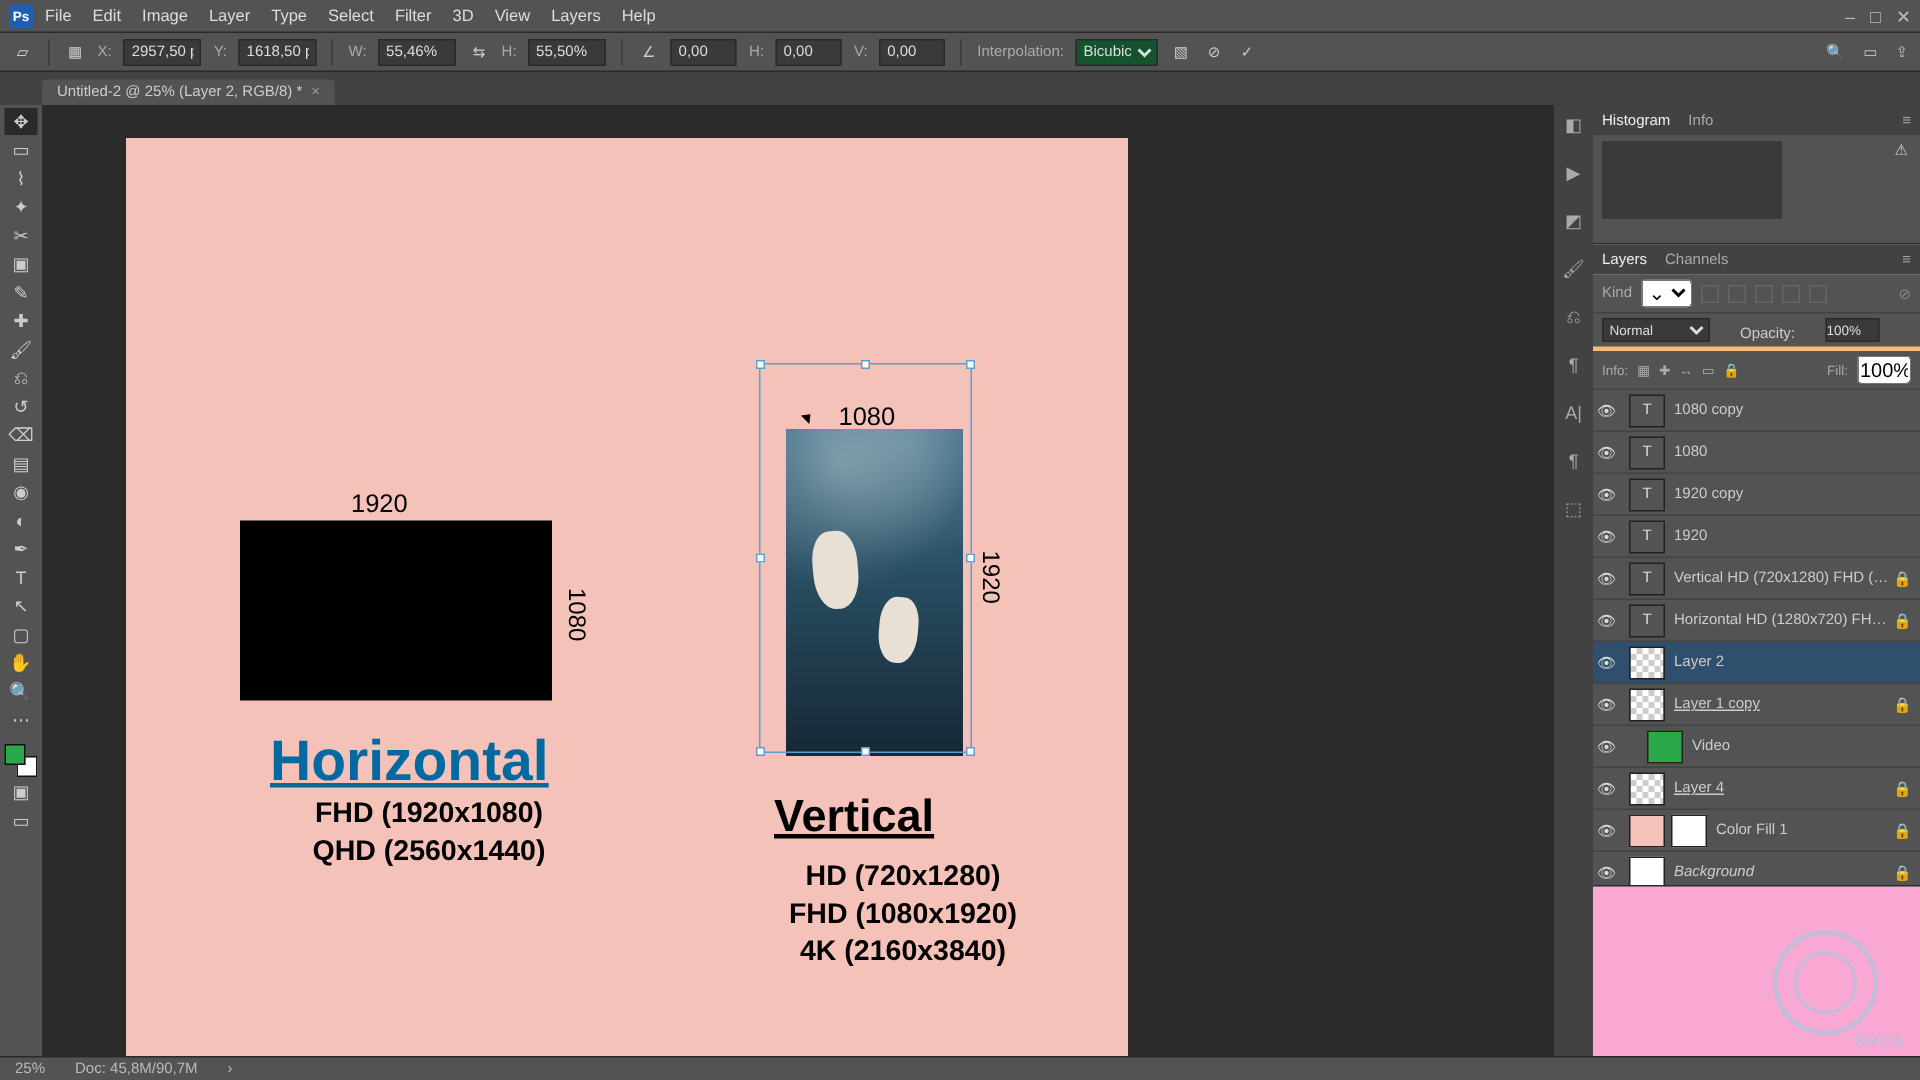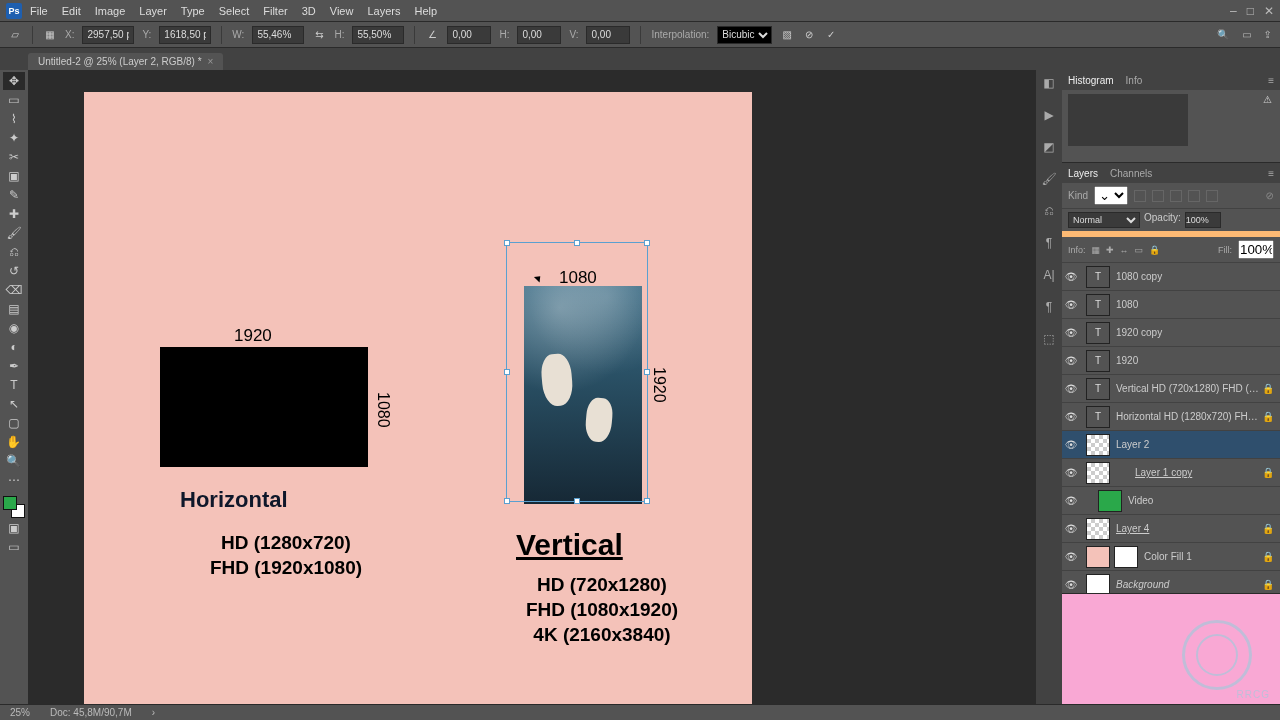--- a/index.html
+++ b/index.html
@@ -8,41 +8,41 @@
 #menubar{height:22px;background:#535353;color:#ddd;font-size:11px;display:flex;align-items:center;padding:0 6px;border-bottom:1px solid #2a2a2a}
 #menubar .appicon{width:16px;height:16px;background:#1e5fb0;border-radius:2px;margin-right:8px;display:flex;align-items:center;justify-content:center;color:#fff;font-size:9px;font-weight:bold}
 #menubar .menuitem{margin-right:14px;cursor:default}
 #menubar .wincontrols{margin-left:auto;display:flex;gap:10px;color:#bbb;font-size:12px}
 
 #optbar{height:26px;background:#535353;border-bottom:1px solid #2a2a2a;color:#ccc;font-size:10px;display:flex;align-items:center;padding:0 8px;gap:8px}
 #optbar .fld{background:#3a3a3a;border:1px solid #2a2a2a;color:#ddd;height:18px;padding:0 4px;font-size:10px;width:52px}
 #optbar .lbl{color:#aaa}
 #optbar .sep{width:1px;height:18px;background:#3a3a3a;margin:0 2px}
 #optbar .icon{width:14px;height:14px;display:inline-flex;align-items:center;justify-content:center;color:#ccc}
-#optbar select{background:#000000;border:1px solid #2a2a2a;color:#ddd;height:18px;font-size:10px}
+#optbar select{background:#14532d;border:1px solid #2a2a2a;color:#ddd;height:18px;font-size:10px}
 #optbar .right{margin-left:auto;display:flex;gap:12px;color:#bbb}
 
 #tabstrip{height:22px;background:#424242;display:flex;align-items:flex-end;font-size:10px;color:#ccc;padding-left:28px}
 #tabstrip .tab{background:#535353;padding:3px 10px;border-top-left-radius:3px;border-top-right-radius:3px;margin-right:2px;display:flex;align-items:center;gap:6px}
 #tabstrip .tab .close{color:#999}
 
 #workarea{position:absolute;top:70px;left:0;right:0;bottom:16px;display:flex}
 #toolbar{width:28px;background:#535353;display:flex;flex-direction:column;align-items:center;padding-top:2px;gap:1px}
 #toolbar .tool{width:22px;height:18px;display:flex;align-items:center;justify-content:center;color:#ccc;font-size:12px;cursor:pointer}
 #toolbar .tool.sel{background:#2a2a2a}
 #toolbar .swatch{margin-top:6px;position:relative;width:22px;height:22px}
 #toolbar .swatch .fg{position:absolute;left:0;top:0;width:14px;height:14px;background:#2aa84a;border:1px solid #111}
 #toolbar .swatch .bg{position:absolute;right:0;bottom:0;width:14px;height:14px;background:#fff;border:1px solid #111}
 #canvaswrap{flex:1;background:#2b2b2b;position:relative;overflow:hidden}
 #artboard{position:absolute;left:56px;top:22px;width:668px;height:620px;background:#f4c2b9}
 
 #artboard .hrect{position:absolute;left:76px;top:255px;width:208px;height:120px;background:#000}
 #artboard .hlabel1920{position:absolute;left:150px;top:234px;font-size:17px;font-weight:500;color:#000}
 #artboard .hlabel1080{position:absolute;left:290px;top:300px;font-size:16px;color:#000;writing-mode:vertical-rl}
-#artboard .htitle{position:absolute;left:96px;top:395px;font-size:22px;font-weight:800;color:#0f172a}
+#artboard .htitle{position:absolute;left:96px;top:395px;font-size:38px;font-weight:800;text-decoration:underline;color:#0369a1}
 #artboard .hlist{position:absolute;left:92px;top:438px;font-size:19px;font-weight:700;color:#000;text-align:center;width:220px;line-height:25px}
 #artboard .vrect{position:absolute;left:440px;top:194px;width:118px;height:218px;background:linear-gradient(180deg,#3b6b84 0%,#2a5166 40%,#162835 100%);overflow:hidden}
 #artboard .vrect .shape1{position:absolute;left:18px;top:68px;width:30px;height:52px;background:#e8e0d4;border-radius:40% 40% 45% 45%;transform:rotate(-5deg)}
 #artboard .vrect .shape2{position:absolute;left:62px;top:112px;width:26px;height:44px;background:#e8e0d4;border-radius:40% 40% 45% 45%;transform:rotate(5deg)}
 #artboard .vrect .water{position:absolute;inset:0;background:radial-gradient(circle at 30% 10%,rgba(255,255,255,.3),transparent 40%),radial-gradient(circle at 70% 5%,rgba(255,255,255,.2),transparent 35%)}
 #artboard .transformbox{position:absolute;left:422px;top:150px;width:142px;height:260px;border:1px solid #5aa0d0}
 #artboard .transformbox .h{position:absolute;width:6px;height:6px;background:#fff;border:1px solid #5aa0d0}
 #artboard .vlabel1080{position:absolute;left:475px;top:176px;font-size:17px;font-weight:500;color:#000}
 #artboard .vlabel1920{position:absolute;left:566px;top:275px;font-size:16px;color:#000;writing-mode:vertical-rl}
 #artboard .vtitle{position:absolute;left:432px;top:436px;font-size:30px;font-weight:800;text-decoration:underline;color:#000}
@@ -55,21 +55,21 @@
 
 #panels{width:218px;background:#f9a8d4;display:flex;flex-direction:column;color:#ccc;font-size:10px}
 .panel{border-bottom:1px solid #2a2a2a}
 .panel .tabs{height:20px;background:#424242;display:flex;align-items:center;padding:0 6px;gap:12px;color:#aaa}
 .panel .tabs .ptab.active{color:#eee}
 .panel .body{background:#535353}
 #histogram .body{height:72px;padding:4px 6px;position:relative}
 #histogram .histbox{width:120px;height:52px;border:1px solid #3a3a3a;background:#3a3a3a;position:relative;overflow:hidden}
 #histogram .warn{position:absolute;right:8px;top:4px;color:#ccc}
 #layers .body{padding:0}
-#layers .controls{display:flex;align-items:flex-start;gap:4px;padding:3px 6px;border-bottom:6px solid #fdba74}
+#layers .controls{display:flex;align-items:flex-end;gap:20px;padding:3px 6px;border-bottom:3px solid #fdba74}
 #layers .controls select,#layers .controls input{background:#3a3a3a;border:1px solid #2a2a2a;color:#ddd;height:16px;font-size:9px}
 #layers .filterrow{display:flex;align-items:center;gap:6px;padding:3px 6px;border-bottom:1px solid #424242;color:#aaa}
 #layers .filterrow .fi{width:12px;height:12px;border:1px solid #666}
 #layers .lockrow{display:flex;align-items:center;gap:6px;padding:3px 6px;border-bottom:1px solid #424242;color:#aaa;font-size:9px}
 #layerlist{max-height:330px;overflow-y:auto}
 .layer{display:flex;align-items:center;height:28px;border-bottom:1px solid #424242;padding-right:4px}
 .layer.sel{background:#2f4f6d}
 .layer .vis{width:18px;text-align:center;color:#ddd}
 .layer .thumb{width:24px;height:22px;background:#fff;border:1px solid #222;margin:0 6px;display:flex;align-items:center;justify-content:center;font-size:10px;color:#333;flex-shrink:0}
 .layer .thumb.t-text{background:#535353;color:#ddd}
@@ -78,21 +78,21 @@
 .layer .thumb.t-white{background:#fff}
 .layer .thumb.t-green{background:#2aa84a}
 .layer .name{flex:1;font-size:10px;white-space:nowrap;overflow:hidden;text-overflow:ellipsis}
 .layer .lock{width:14px;color:#bbb;font-size:10px}
 
 #statusbar{position:absolute;left:0;right:0;bottom:0;height:16px;background:#535353;color:#bbb;font-size:10px;display:flex;align-items:center;padding:0 10px;gap:20px;border-top:1px solid #2a2a2a}
 
 #watermark{position:absolute;right:10px;bottom:20px;width:120px;height:80px;opacity:.7;pointer-events:none}
 #watermark .ring{position:absolute;right:18px;bottom:10px;width:70px;height:70px;border:3px solid #a9c7da;border-radius:50%}
 #watermark .globe{position:absolute;right:32px;bottom:24px;width:42px;height:42px;border:2px solid #a9c7da;border-radius:50%}
-#watermark .txt{position:absolute;right:0;bottom:0;color:#a9c7da;font-size:10px;font-weight:normal;letter-spacing:1px}
+#watermark .txt{position:absolute;right:0;bottom:0;color:#a9c7da;font-size:10px;font-weight:bold;letter-spacing:1px}
 </style>
 </head>
 <body>
 
 <div id="menubar">
   <div class="appicon">Ps</div>
   <span class="menuitem">File</span>
   <span class="menuitem">Edit</span>
   <span class="menuitem">Image</span>
   <span class="menuitem">Layer</span>
@@ -184,22 +184,22 @@
     <div class="tool">▭</div>
   </div>
 
   <div id="canvaswrap">
     <div id="artboard">
       <div class="hrect"></div>
       <div class="hlabel1920">1920</div>
       <div class="hlabel1080">1080</div>
       <div class="htitle">Horizontal</div>
       <div class="hlist">
-        <div>HD (1280x720)</div>
         <div>FHD (1920x1080)</div>
+        <div>QHD (2560x1440)</div>
       </div>
 
       <div class="vrect">
         <div class="water"></div>
           <div class="shape1"></div>
           <div class="shape2"></div>
       </div>
       <div class="transformbox">
         <div class="h" style="left:-3px;top:-3px"></div>
           <div class="h" style="left:calc(50% - 3px);top:-3px"></div>
@@ -318,21 +318,21 @@
             </div>
             <div class="layer sel">
               <div class="vis">👁</div>
               <div class="thumb t-check"></div>
               <div class="name">Layer 2</div>
               <div class="lock"></div>
             </div>
             <div class="layer">
               <div class="vis">👁</div>
               <div class="thumb t-check"></div>
-              <div class="name" style="text-decoration: underline; margin-left: 19px;">Layer 1 copy</div>
+              <div class="name" style="text-decoration: underline;">Layer 1 copy</div>
               <div class="lock">🔒</div>
             </div>
             <div class="layer">
               <div class="vis">👁</div>
               <div class="thumb t-green" style="margin-left: 18px;"></div>
               <div class="name">Video</div>
               <div class="lock"></div>
             </div>
             <div class="layer">
               <div class="vis">👁</div>

